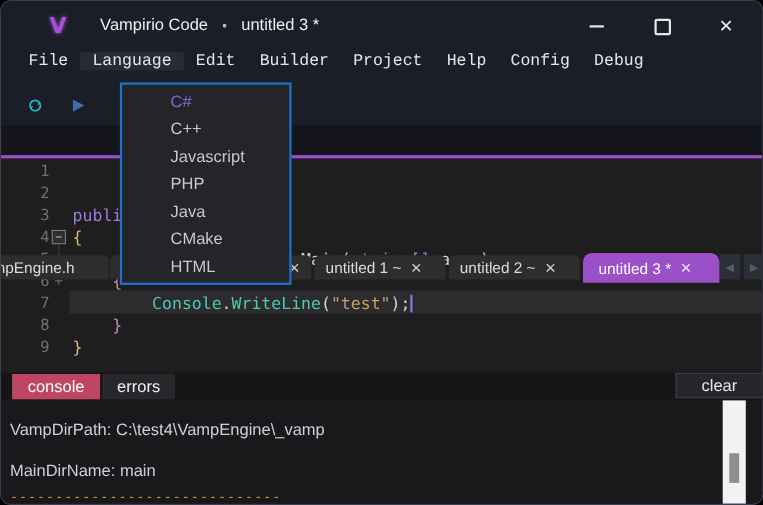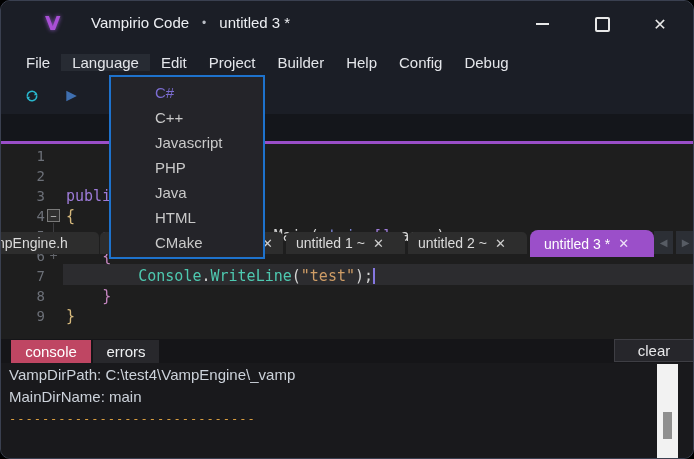--- a/index.html
+++ b/index.html
@@ -12,21 +12,21 @@
   .title-group{position:absolute;left:90px;top:13px;display:flex;gap:13px;align-items:center;font-size:15px;color:#edeff3;}
   .title-dot{color:#b9bdc4;font-size:12px;}
   .win-btn{position:absolute;top:8px;width:30px;height:30px;display:flex;align-items:center;justify-content:center;background:transparent;border:none;color:#e8e8e8;}
   .btn-min{left:526px;}
   .btn-min .bar{width:13px;height:2px;background:#e8e8e8;}
   .btn-max{left:586px;}
   .btn-max .box{width:11px;height:11px;border:2px solid #e8e8e8;border-radius:2px;}
   .btn-close{left:644px;font-size:16px;}
 
   
-  .menubar{position:absolute;left:0;top:46px;right:0;height:30px;background:#1b1e26;display:flex;align-items:center;padding-left:14px;}
+  .menubar{position:absolute;left:0;top:46px;right:0;height:30px;background:#1b1e26;display:flex;align-items:flex-start;padding-left:14px;font-family:Liberation Mono, monospace;}
   .menu-item{display:flex;align-items:center;padding:0 11px;font-size:15px;color:#e4e6ea;}
   .menu-item.active{background:#272b33;}
 
   
   .toolbar{position:absolute;left:0;top:76px;right:0;height:37px;background:#1b1e26;display:flex;align-items:center;gap:13px;padding-left:18px;}
   .tool-btn{width:26px;height:26px;display:flex;align-items:center;justify-content:center;background:transparent;border:none;}
 
   
   .tabbar{position:absolute;left:0;top:113px;right:0;height:30px;background:#14161b;}
   .tab-underline{position:absolute;left:0;top:140px;right:0;height:3px;background:#9a4ec8;z-index:2;}
@@ -60,21 +60,21 @@
   .dd-item.selected{color:#7b6cd0;}
 
   
   .console-panel{position:absolute;left:0;top:338px;right:0;bottom:0;background:#19191c;}
   .console-tabstrip{position:absolute;left:0;top:0;right:0;height:24px;background:#151518;}
   .console-tab{position:absolute;top:1px;height:23px;display:flex;align-items:center;justify-content:center;font-size:15px;border:none;}
   .console-tab.red{left:10px;width:80px;background:#bf4663;color:#fff;}
   .console-tab.dark{left:92px;width:66px;background:#28282c;color:#eef0f2;}
   .clear-btn{position:absolute;top:0;left:613px;width:80px;height:23px;background:#26262b;border:1px solid #3e3e44;color:#e8e8ea;font-size:15px;display:flex;align-items:center;justify-content:center;box-sizing:border-box;}
   .console-out{position:absolute;left:8px;top:25px;right:42px;font-size:15px;line-height:22px;color:#ccd2da;}
-  .console-line{white-space:nowrap;overflow:hidden;}
+  .console-line{white-space:nowrap;overflow:hidden;margin-top:16px;}
   .console-line.dashes{color:#d79c3f;font-family:"DejaVu Sans Mono",monospace;font-size:12px;letter-spacing:1px;line-height:18px;margin-top:2px;}
   .scrollbar{position:absolute;left:656px;top:25px;width:21px;bottom:0;background:#f2f2f2;}
   .scroll-thumb{position:absolute;left:6px;top:48px;width:9px;height:27px;background:#8f8f8f;}
 </style>
 </head>
 <body>
 
 <div class="window">
 
   <div class="titlebar">
@@ -92,22 +92,22 @@
       </button>
     <button class="win-btn btn-close">
         <span>✕</span>
       </button>
   </div>
 
   <div class="menubar" id="menubar">
       <div class="menu-item">File</div>
       <div class="menu-item active">Language</div>
       <div class="menu-item">Edit</div>
+      <div class="menu-item">Builder</div>
       <div class="menu-item">Project</div>
-      <div class="menu-item">Builder</div>
       <div class="menu-item">Help</div>
       <div class="menu-item">Config</div>
       <div class="menu-item">Debug</div>
     </div>
 
   <div class="toolbar">
     <button class="tool-btn">
       <svg width="22" height="22" viewBox="0 0 24 24">
         <g fill="none" stroke="#29b6cc" stroke-width="2.6" stroke-linecap="round">
           <path d="M20 12a8 8 0 0 1-14.9 4"></path>
@@ -177,22 +177,22 @@
       <div class="gutter-num" style="top: 162px;">9</div>
       <div class="code-line" style="top: 162px;"><span class="tok-brace1">}</span></div>
     </div>
 
   <div class="dropdown" id="dropdown">
       <div class="dd-item selected">C#</div>
       <div class="dd-item">C++</div>
       <div class="dd-item">Javascript</div>
       <div class="dd-item">PHP</div>
       <div class="dd-item">Java</div>
+      <div class="dd-item">CMake</div>
       <div class="dd-item">HTML</div>
-      <div class="dd-item">CMake</div>
     </div>
 
   <div class="console-panel">
     <div class="console-tabstrip" id="console-tabs">
       <button class="clear-btn">clear</button>
     <button class="console-tab red">console</button>
         <button class="console-tab dark">errors</button>
       </div>
     <div class="console-out" id="console-out">
         <div class="console-line">VampDirPath: C:\test4\VampEngine\_vamp</div>

